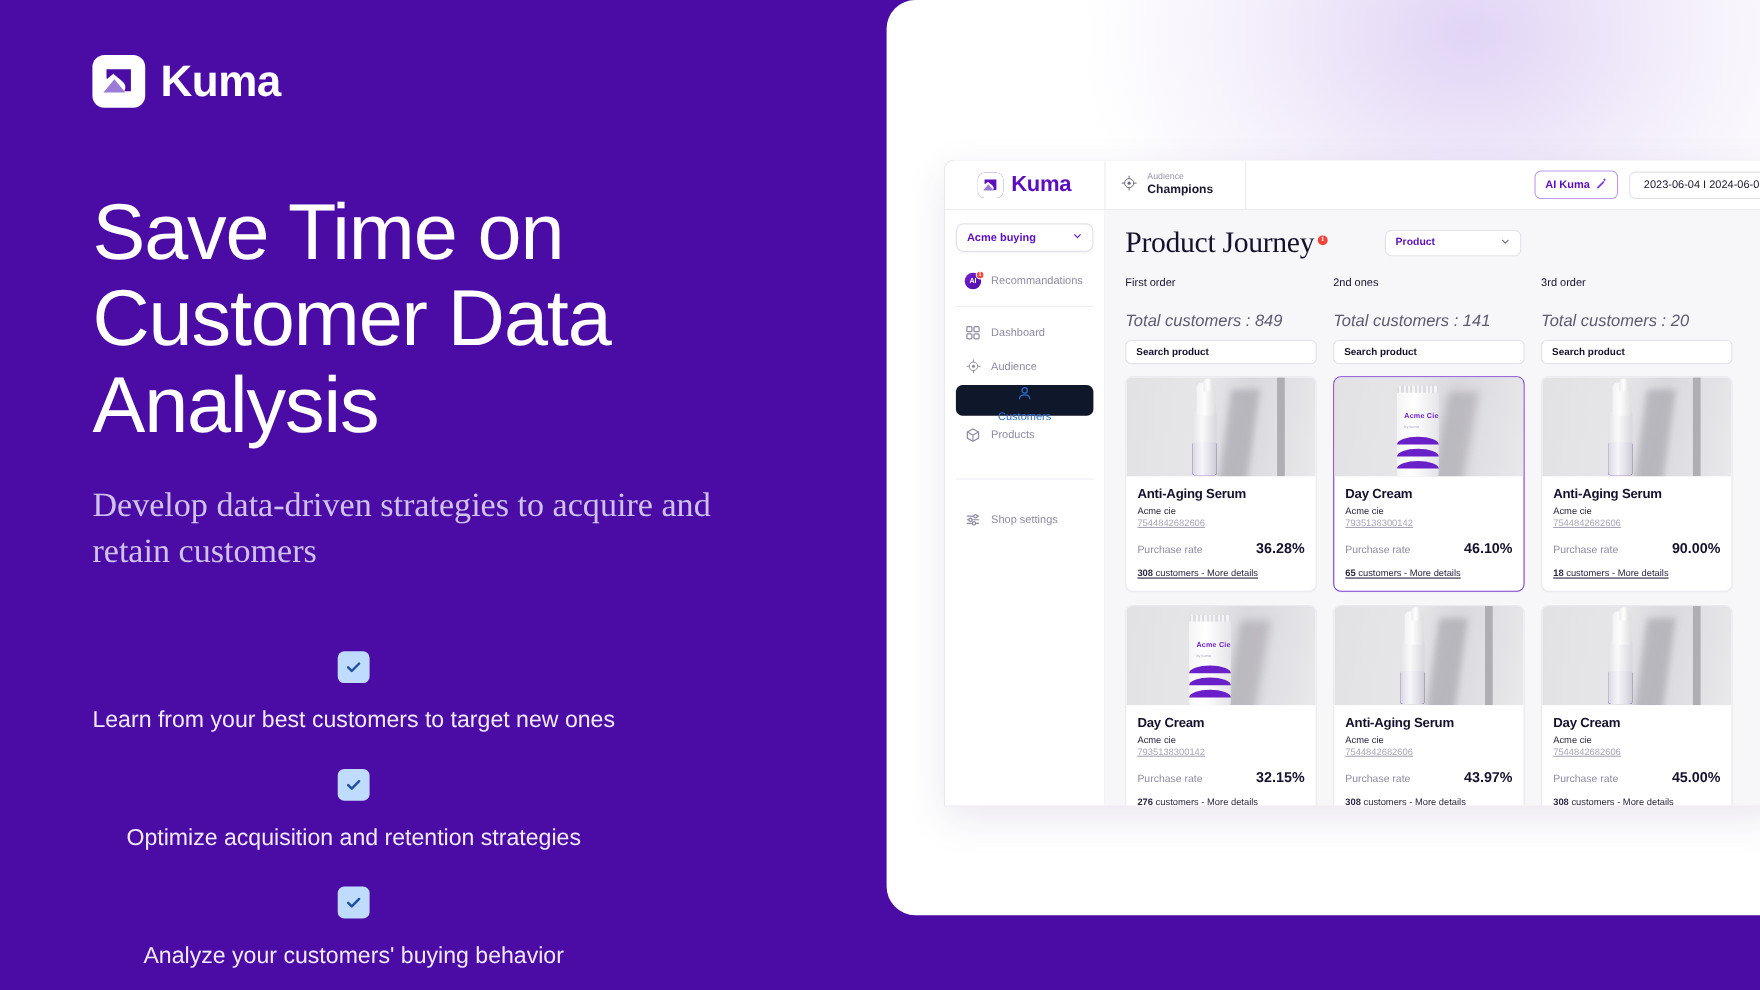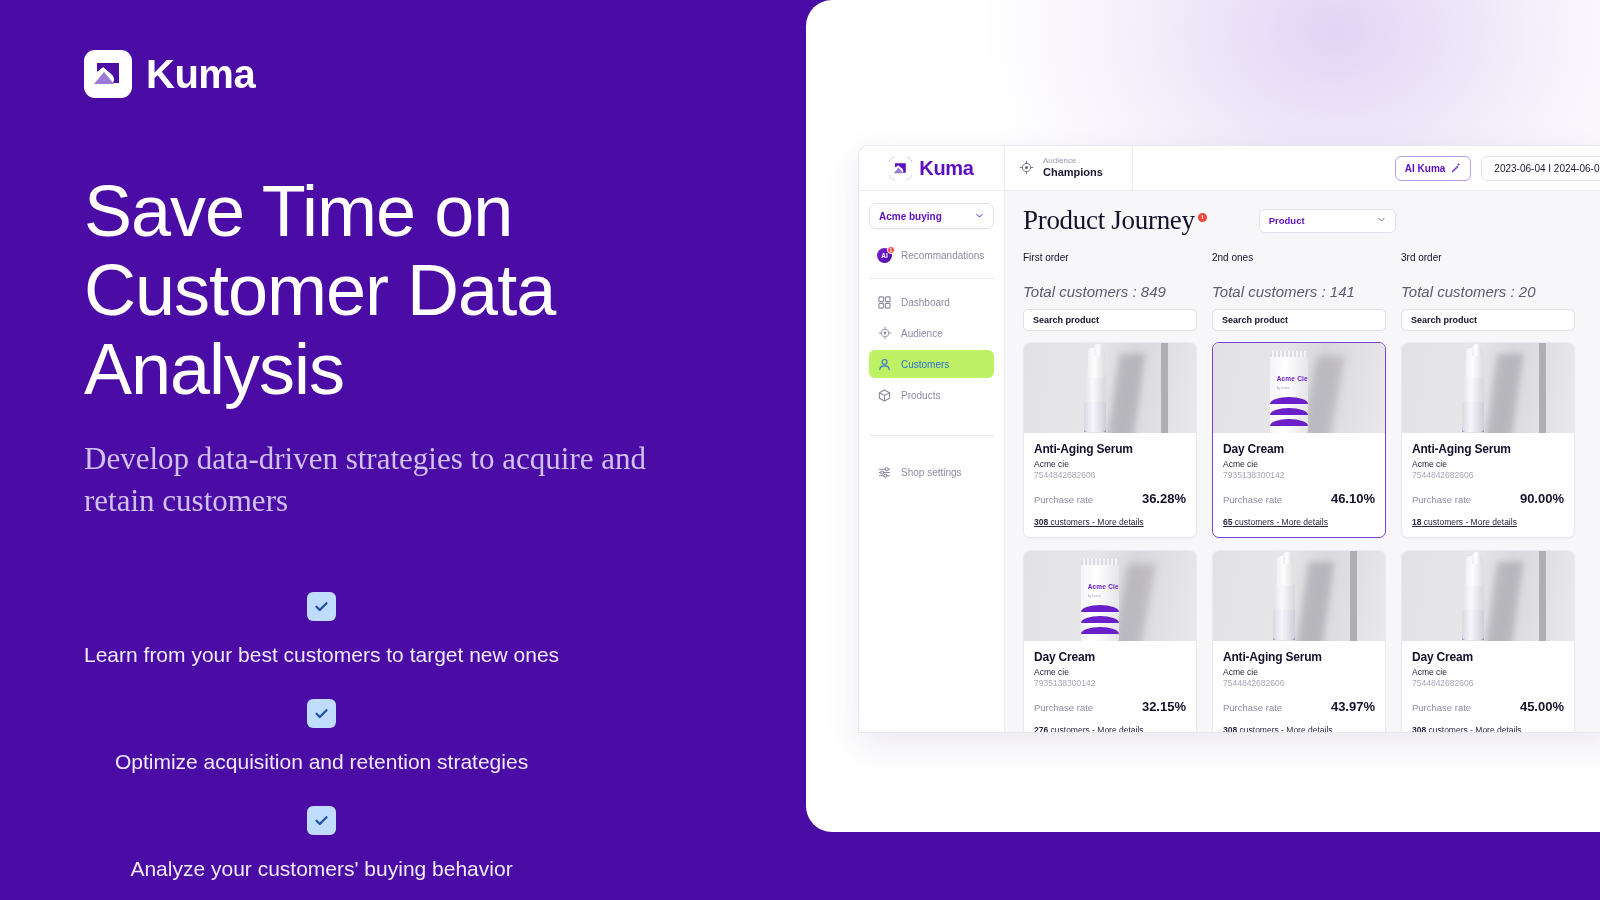--- a/index.html
+++ b/index.html
@@ -184,21 +184,21 @@
     box-shadow: 0 1px 2px rgba(0,0,0,0.03);
   }
   .store-select .lbl { color: #5B0DBF; font-size: 10px; font-weight: bold; }
   .nav-item {
     display: flex; align-items: center; gap: 9px;
     height: 28px; padding: 0 8px;
     border-radius: 6px;
     color: #8E8AA3; font-size: 10px; font-weight: 500;
     margin-bottom: 3px;
   }
-  .nav-item.active { background: #bef264; color: #2D6FD6; }
+  .nav-item.active { background: #0f172a; color: #2D6FD6; flex-direction: column; }
   .nav-item .ico { width: 15px; height: 15px; display: flex; align-items: center; justify-content: center; flex: none; }
   .nav-sep { height: 1px; background: #EDEBF2; margin: 9px 0 9px 0; }
   .ai-avatar {
     width: 15px; height: 15px; border-radius: 50%;
     background: linear-gradient(135deg,#7B1FD4,#4B0BA5);
     color: #fff; font-size: 6.5px; font-weight: bold;
     display: flex; align-items: center; justify-content: center;
     position: relative; flex: none;
   }
   .ai-avatar .dot {
@@ -227,21 +227,21 @@
     display: inline-block;
     width: 9px; height: 9px; border-radius: 50%;
     background: #F0453A; color: #fff;
     font-size: 6px; font-weight: bold;
     text-align: center; line-height: 9px;
     vertical-align: super;
     margin-left: 3px;
   }
   .product-select {
     margin-left: 52px;
-    width: 137px; height: 24px;
+    width: 124px; height: 24px;
     background: #fff;
     border: 1px solid #E2E0EA;
     border-radius: 6px;
     display: flex; align-items: center; justify-content: space-between;
     padding: 0 9px;
     color: #5B0DBF; font-size: 9.5px; font-weight: bold;
   }
 
   .columns { display: flex; gap: 15px; }
   .column { width: 174px; flex: none; }
@@ -269,21 +269,21 @@
   .card.selected { border: 1.5px solid #7B3FD4; }
   .card-img {
     height: 90px;
     position: relative;
     overflow: hidden;
     background: linear-gradient(100deg,#E2E1E4 0%, #E6E5E8 40%, #D9D8DC 60%, #E9E8EB 100%);
   }
   .card-body { padding: 9px 10px 10px 10px; }
   .prod-name { font-size: 12px; font-weight: bold; color: #15102B; margin-bottom: 3px; letter-spacing: -0.2px; }
   .prod-brand { font-size: 8.5px; color: #2A2540; margin-bottom: 1px; }
-  .prod-sku { font-size: 8.5px; color: #A9A5B8; margin-bottom: 11px; }
+  .prod-sku { font-size: 8.5px; color: #A9A5B8; margin-bottom: 11px; text-decoration: underline; }
   .rate-row { display: flex; align-items: baseline; justify-content: space-between; margin-bottom: 9px; }
   .rate-label { font-size: 9.5px; color: #8E8AA3; }
   .rate-value { font-size: 13px; font-weight: bold; color: #15102B; }
   .card-link { font-size: 8.5px; color: #2A2540; text-decoration: underline; }
   .card-link b { font-weight: bold; }
 
   
   .mock { position: absolute; inset: 0; }
   .bar-right { position: absolute; right: 16%; top: 0; bottom: 0; width: 7px; background: #AFAEB3; }
   .dropper-shadow {

